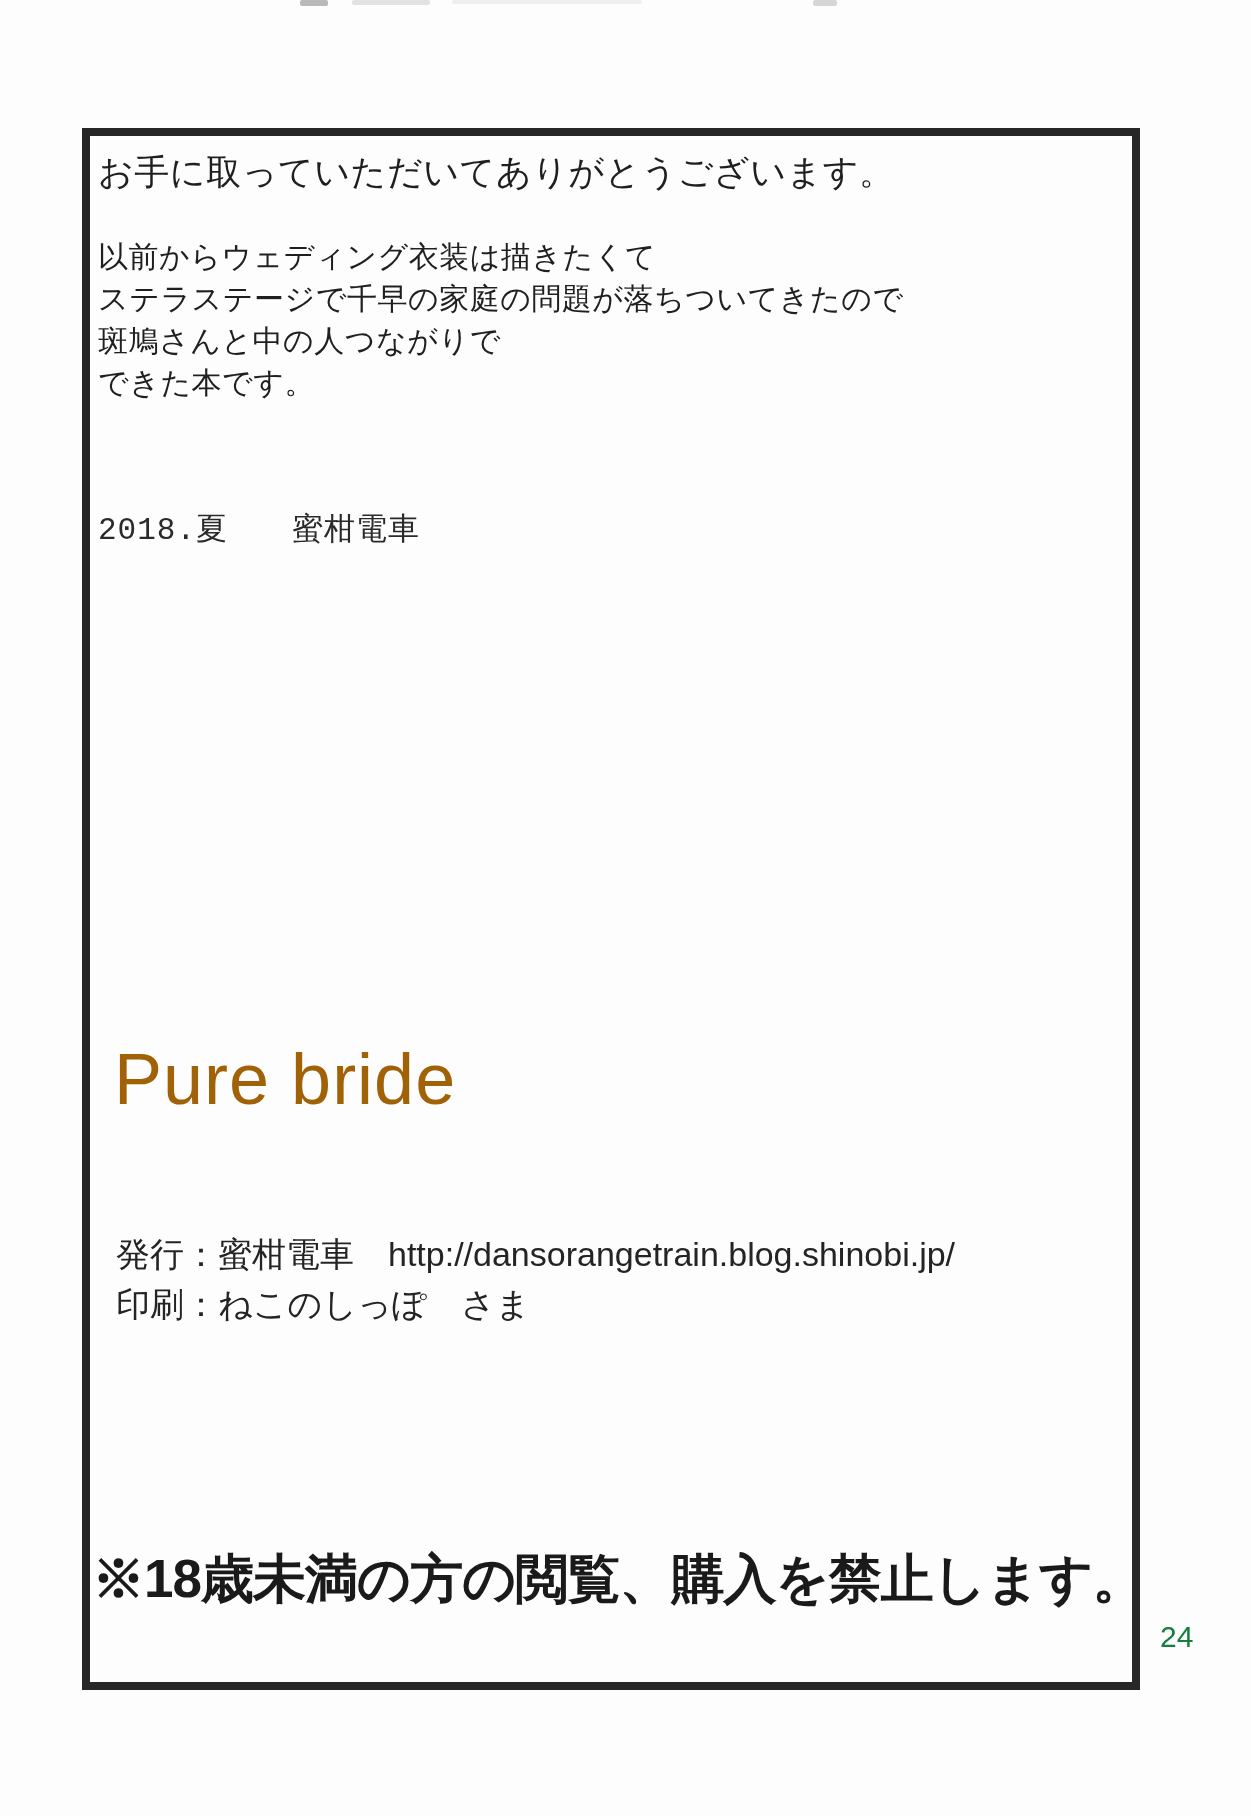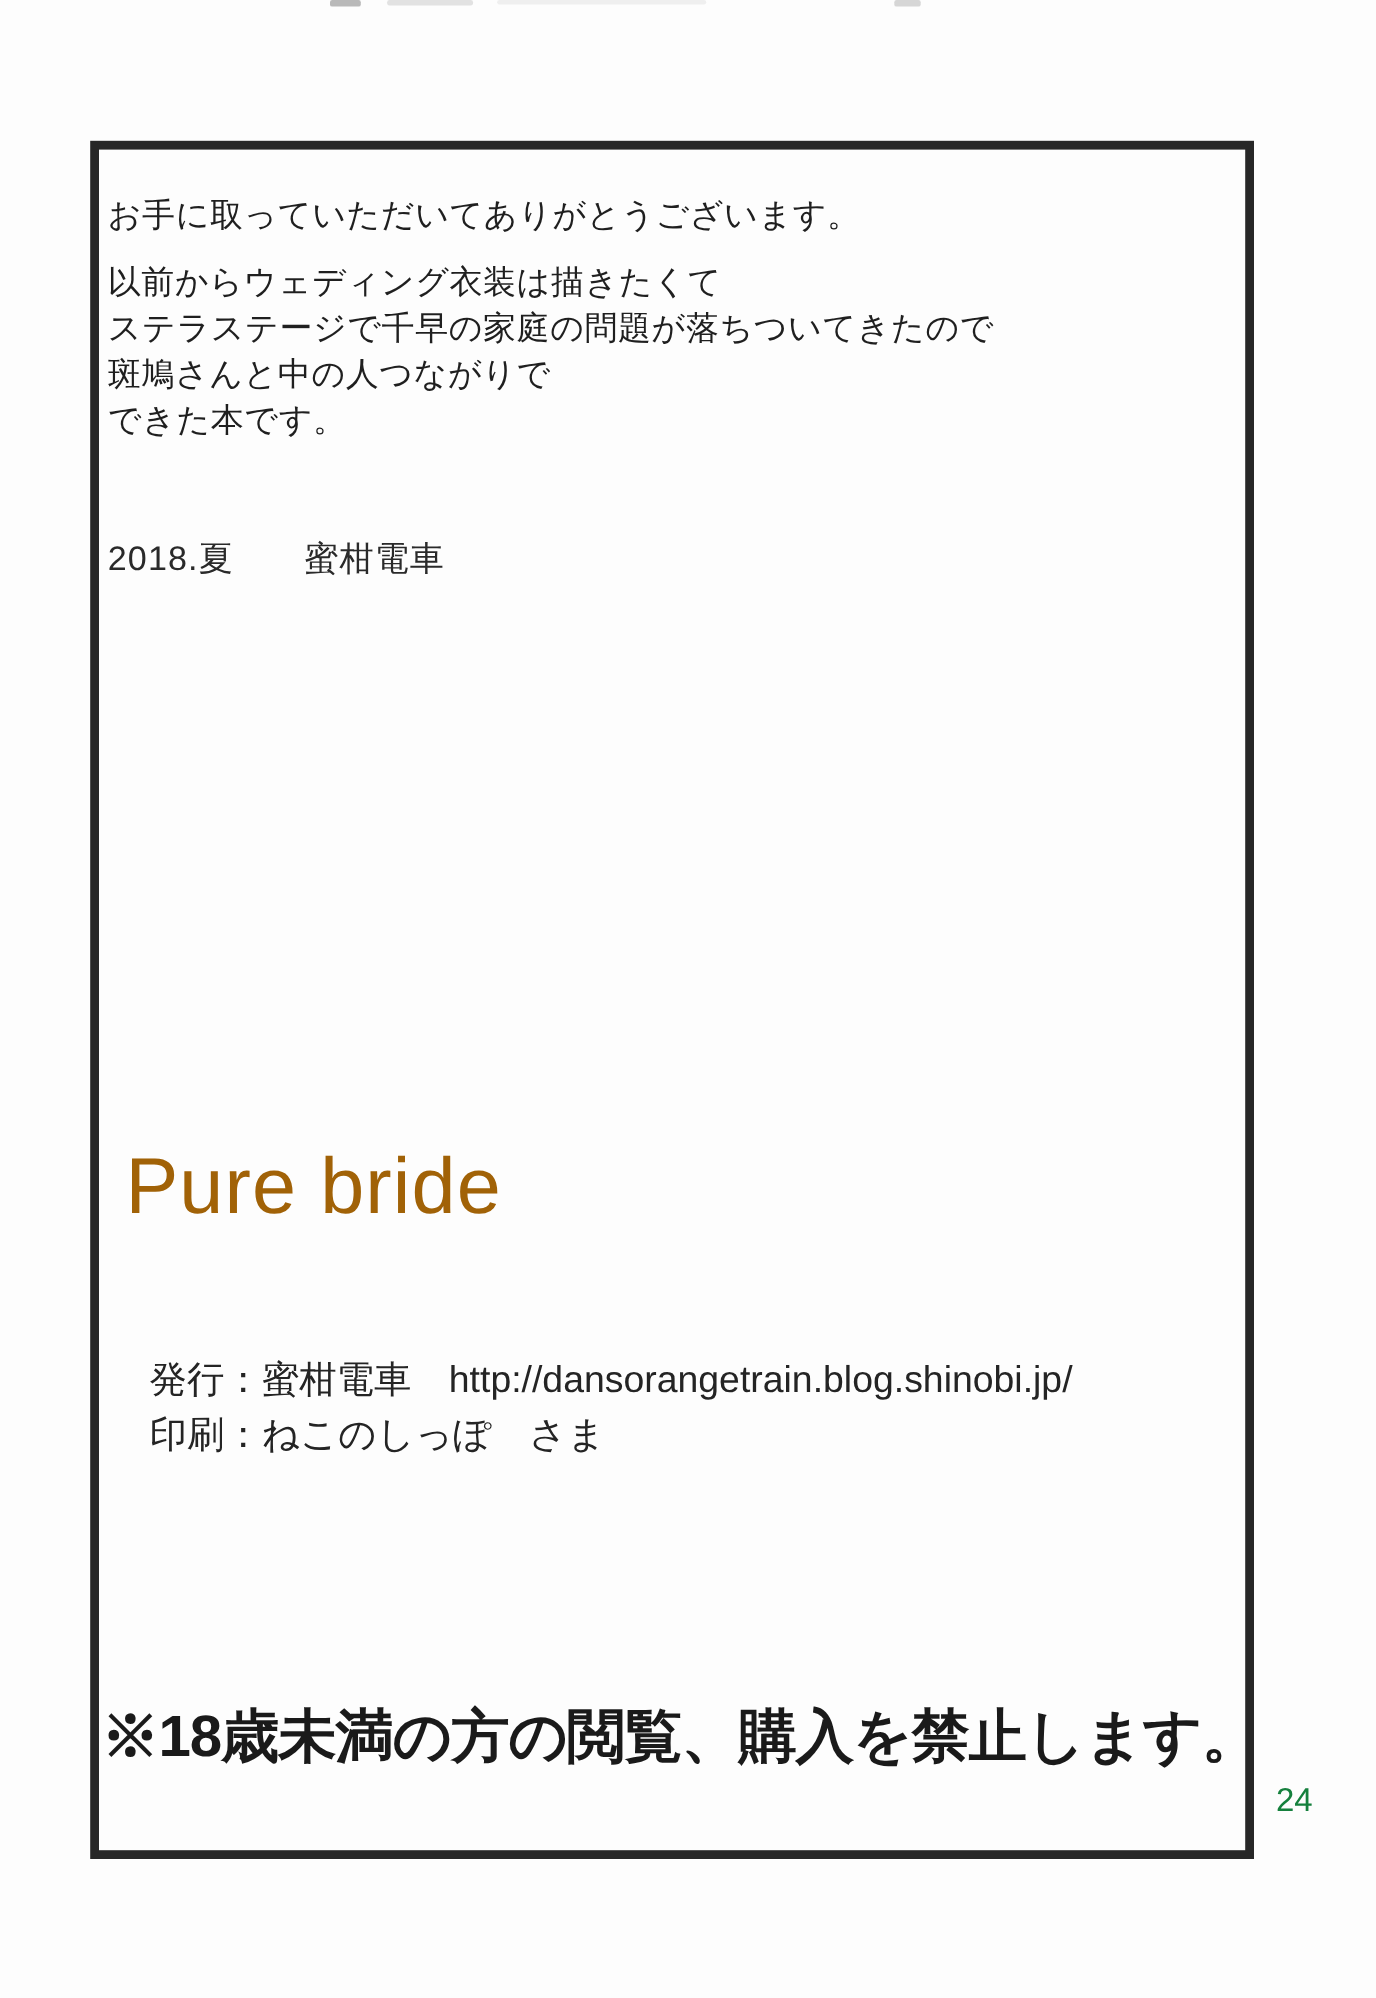--- a/index.html
+++ b/index.html
@@ -35,38 +35,37 @@
     height: 1562px;
     box-sizing: border-box;
     border: 8px solid #272727;
     background: transparent;
   }
   .frame-box > * { position: absolute; }
 
   .thanks-line {
     left: 8px;
     top: 13px;
-    font-size: 30px;
+    font-size: 35px;
     letter-spacing: 0.5px;
     white-space: nowrap;
-    margin-top: 26px;
   }
   .body-lines {
     left: 8px;
     top: 100px;
     font-size: 30px;
     line-height: 42px;
     letter-spacing: 0.5px;
     white-space: nowrap;
   }
   .date-credit {
     left: 8px;
-    top: 351px;
+    top: 372px;
     font-size: 31px;
-    font-family: Liberation Sans, sans-serif;
+    font-family: Liberation Mono, monospace;
     letter-spacing: 1px;
     white-space: nowrap;
     color: #2a2a2a;
   }
   .doujin-title {
     left: 24px;
     top: 907px;
     font-size: 72px;
     line-height: 72px;
     font-family: "Liberation Sans", sans-serif;
@@ -75,21 +74,20 @@
     color: #a16207;
     white-space: nowrap;
   }
   .colophon {
     left: 26px;
     top: 1093px;
     font-size: 34px;
     line-height: 50px;
     white-space: nowrap;
     color: #242424;
-    margin-left: 20px;
   }
   .colophon .label { font-family: "Liberation Serif", serif; }
   .colophon .value { font-family: "Liberation Sans", sans-serif; }
   .colophon .url   { font-family: "Liberation Sans", sans-serif; margin-left: 34px; }
   .warning {
     left: 2px;
     top: 1407px;
     font-size: 53px;
     line-height: 71px;
     font-family: "Liberation Sans", sans-serif;

